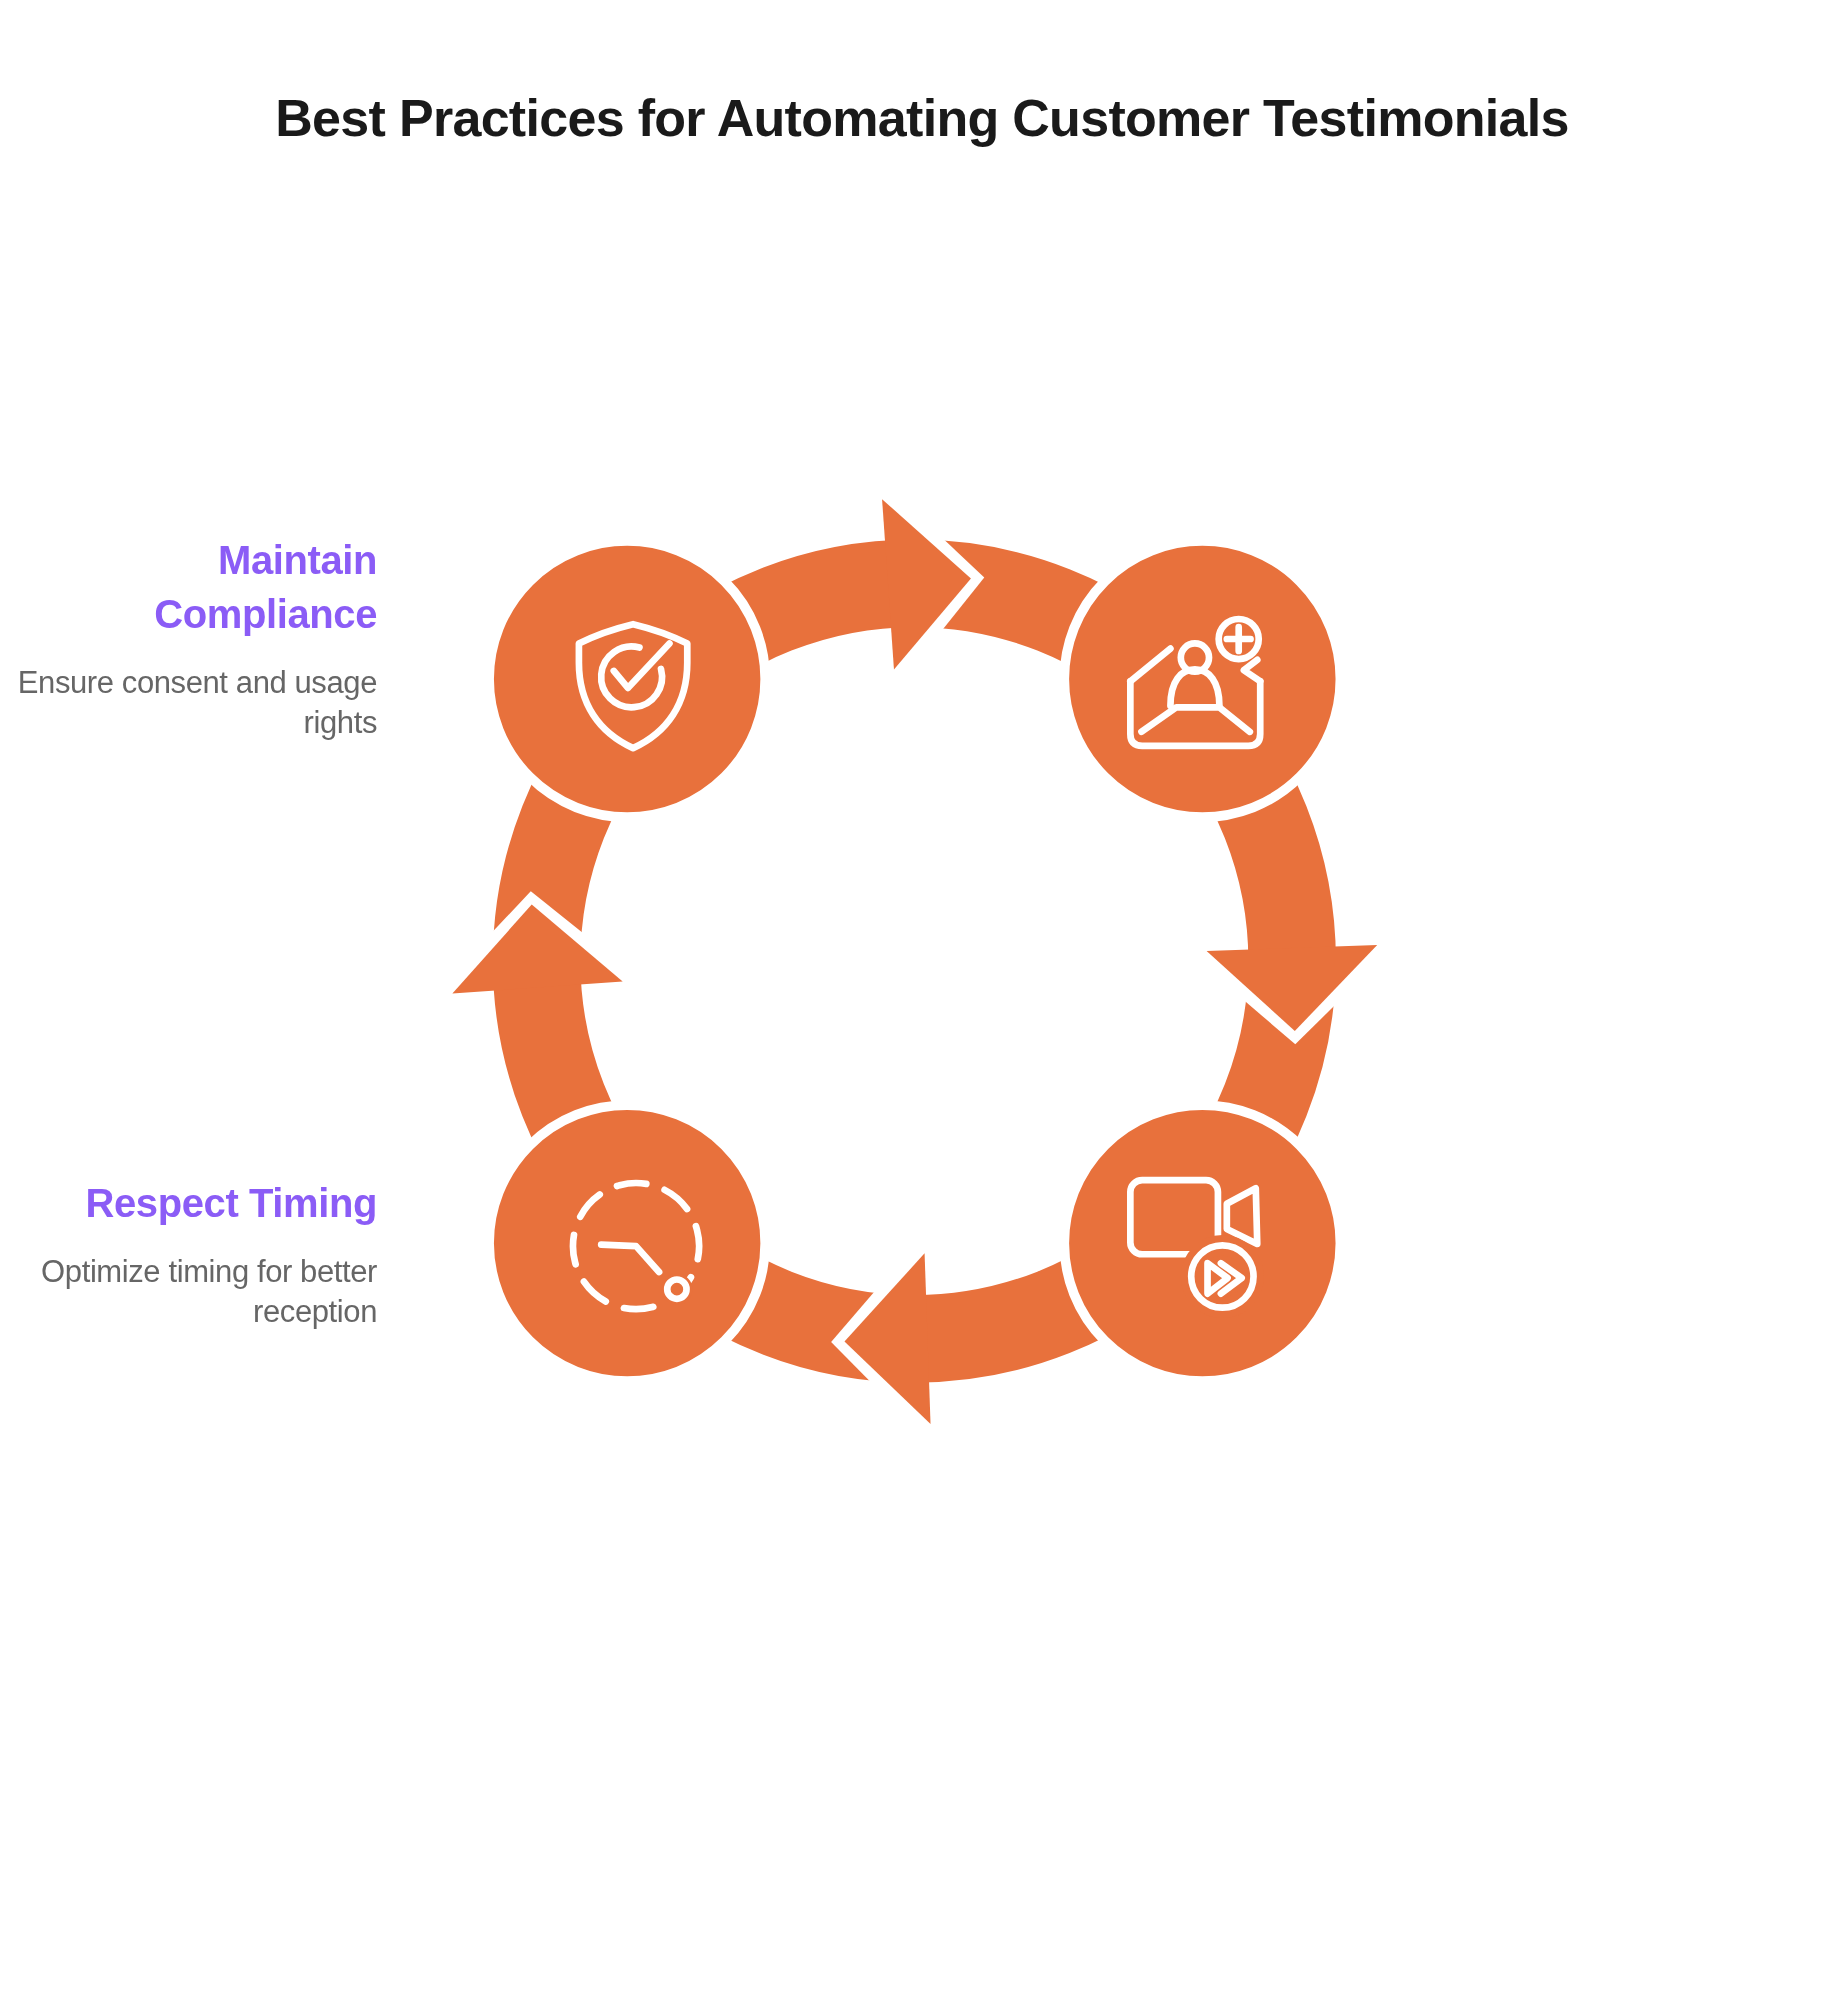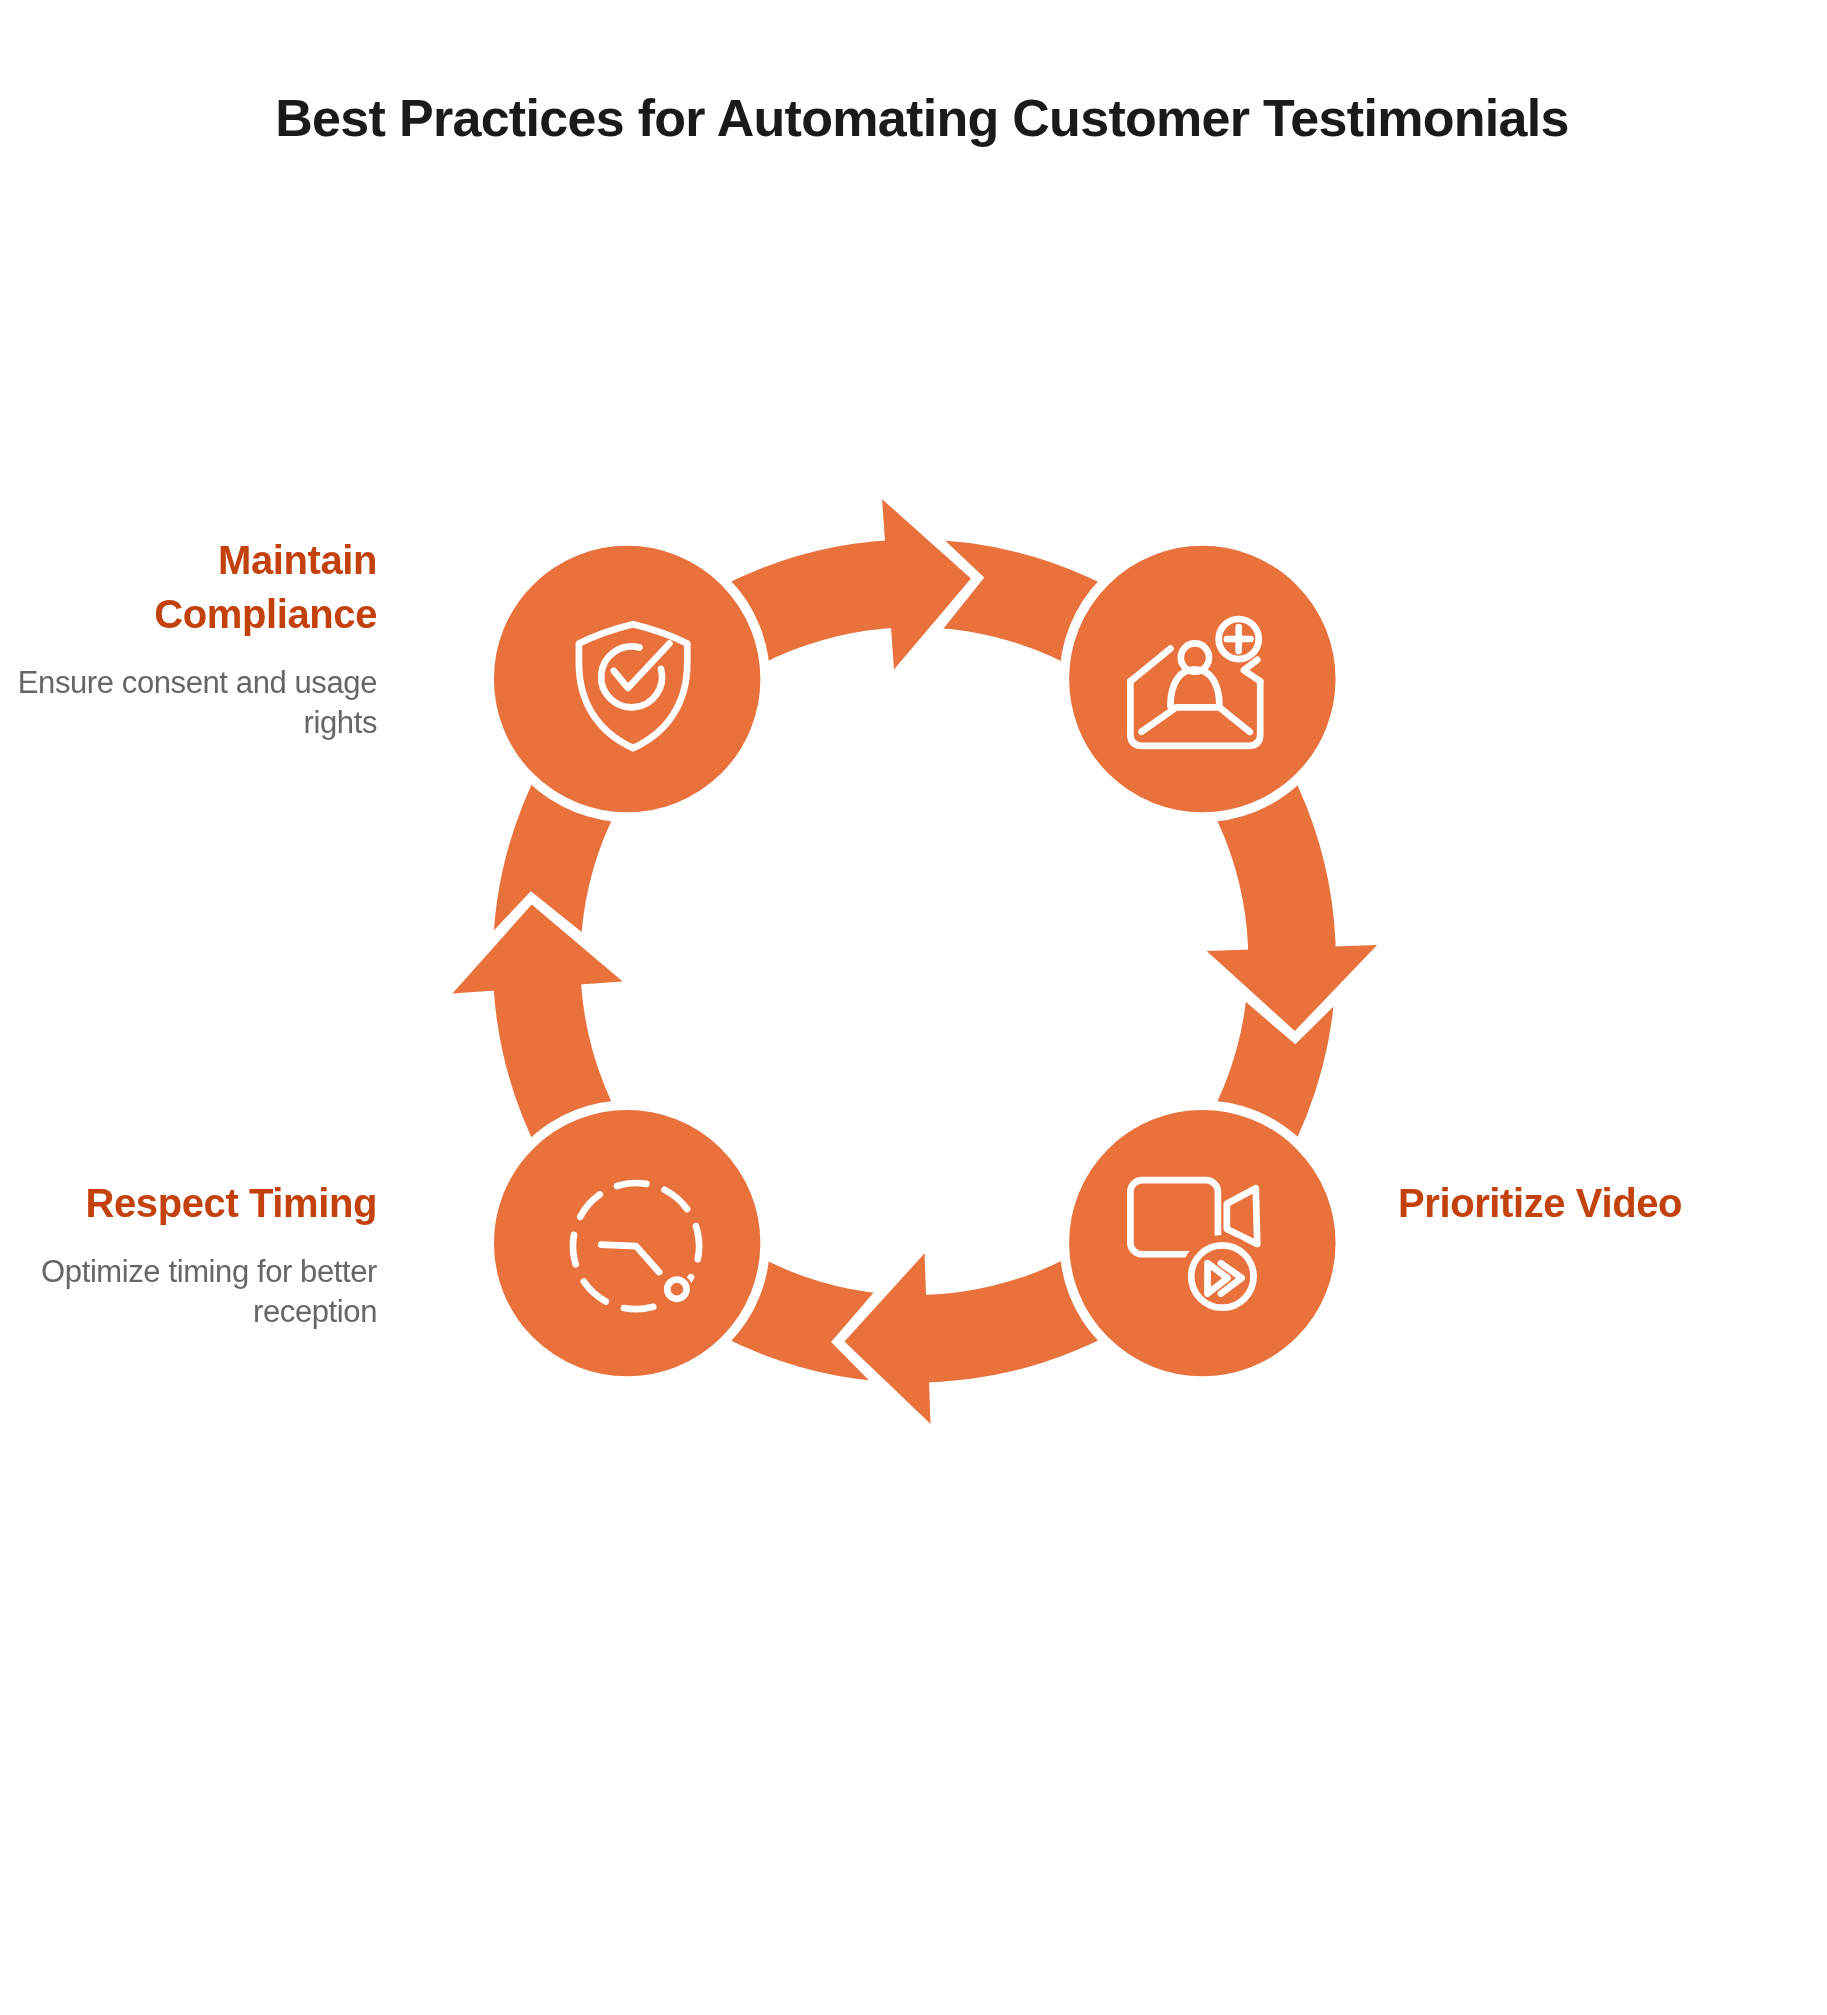--- a/index.html
+++ b/index.html
@@ -26,21 +26,21 @@
     left: 0; top: 0;
     width: 1828px;
     height: 2015px;
   }
   .step { position: absolute; }
   .step-title {
     font-size: 40px;
     font-weight: 700;
     letter-spacing: -0.4px;
     line-height: 54px;
-    color: #c2410c;
+    color: #8b5cf6;
   }
   .step-desc {
     margin-top: 22px;
     font-size: 31px;
     letter-spacing: -0.4px;
     line-height: 40px;
     color: #666666;
   }
   .step.align-right { text-align: right; }
   .step.align-left  { text-align: left; }
@@ -135,21 +135,20 @@
     </g>
   </svg>
 
   <div class="step step-tl align-right">
     <div class="step-title">Maintain Compliance</div>
     <div class="step-desc">Ensure consent and usage rights</div>
   </div>
 
 
   <div class="step step-br align-left">
-    <div class="step-title">Prioritize Video</div>
   </div>
 
   <div class="step step-bl align-right">
     <div class="step-title">Respect Timing</div>
     <div class="step-desc">Optimize timing for better reception</div>
   </div>
 
 </div>
 
 

